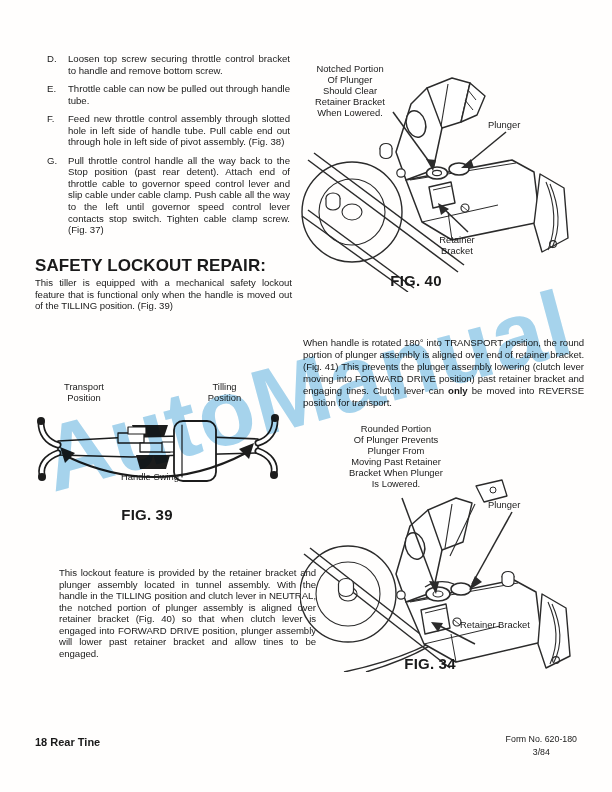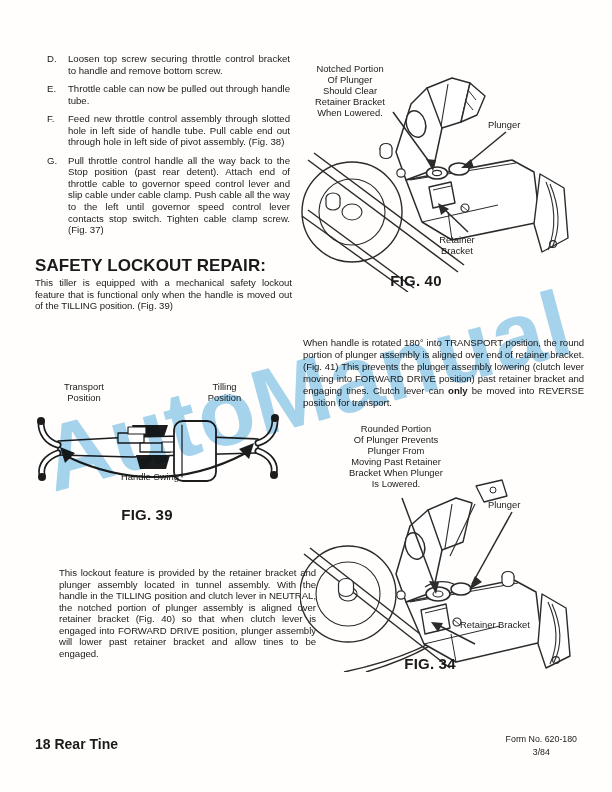--- a/index.html
+++ b/index.html
@@ -14,21 +14,21 @@
   .intro{left:35px;top:277px;width:257px;}
   .body39{left:35px;top:567px;width:257px;margin-left:24px;}
   .rpara{left:303px;top:309px;width:281px;line-height:11.9px;margin-top:28px;}
   .fig{position:absolute;}
   .flabel{position:absolute;font-size:9.4px;line-height:10.9px;text-align:center;white-space:pre-line;}
   .fcap{position:absolute;font-size:15px;font-weight:bold;text-align:center;letter-spacing:0.2px;}
   .figsvg{position:absolute;left:0;top:0;}
   .fig39{left:32px;top:381px;width:252px;height:152px;}
   .fig40{left:300px;top:60px;width:288px;height:232px;}
   .fig41{left:300px;top:424px;width:288px;height:248px;}
-  .footer-left{position:absolute;left:35px;top:736px;font-size:14px;font-weight:bold;}
+  .footer-left{position:absolute;left:35px;top:736px;font-size:11px;font-weight:bold;}
   .footer-right{position:absolute;right:35px;top:733px;font-size:8.8px;line-height:12.5px;text-align:center;}
   .wm{position:absolute;left:36px;top:338px;font-size:93px;font-weight:bold;white-space:nowrap;
       transform:rotate(-15deg);transform-origin:center;mix-blend-mode:multiply;
       pointer-events:none;z-index:9;letter-spacing:1px;color:#a6d4ee;}
 </style>
 </head>
 <body>
 
 <div class="page">
 

